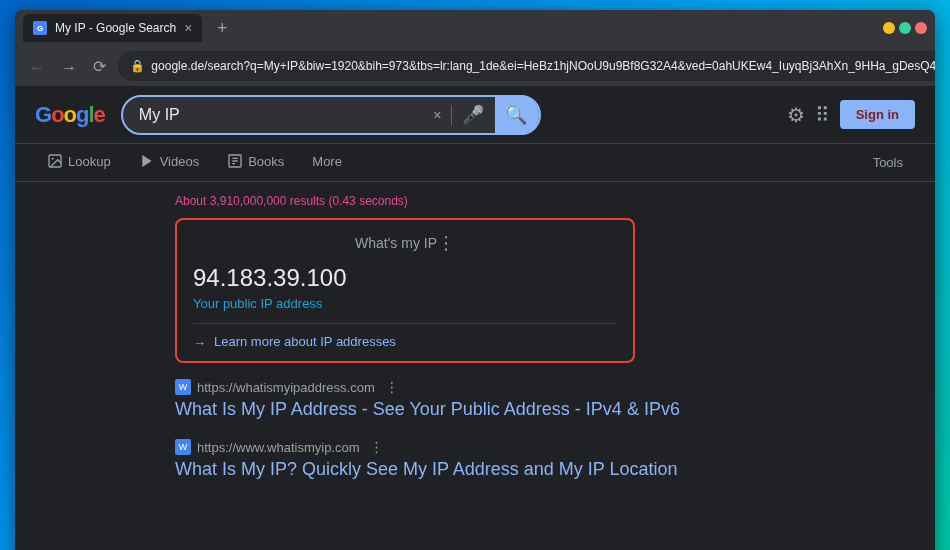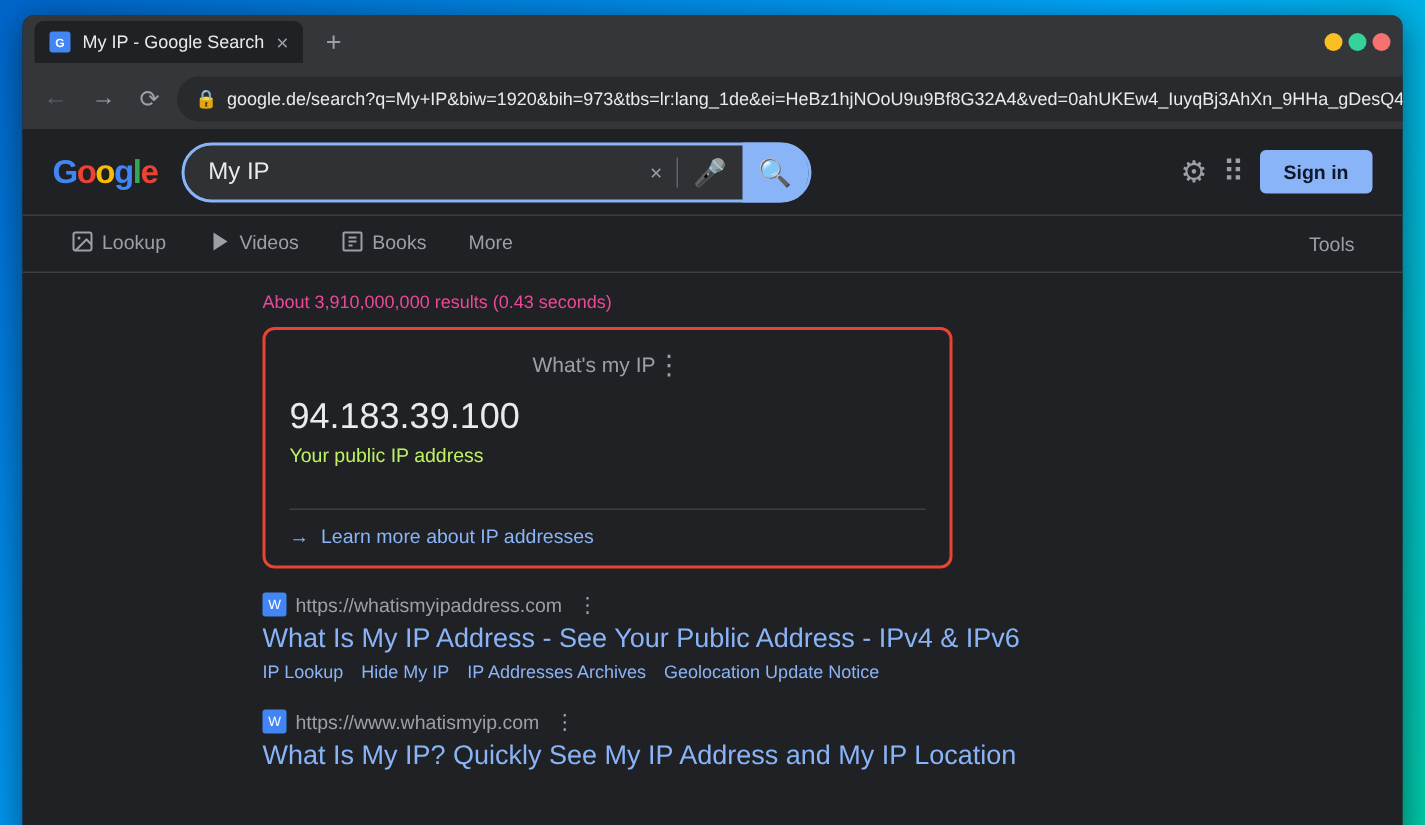--- a/index.html
+++ b/index.html
@@ -181,21 +181,21 @@
     .header-spacer { flex: 1; }
     .header-actions {
       display: flex;
       align-items: center;
       gap: 10px;
     }
     .gear-btn { color: #9aa0a6; font-size: 20px; cursor: pointer; }
     .apps-btn { color: #9aa0a6; font-size: 20px; cursor: pointer; }
     .signin-btn {
       background: #8ab4f8;
-      color: #0f172a;
+      color: #7f1d1d;
       border: none;
       border-radius: 4px;
       padding: 7px 16px;
       font-size: 13px;
       font-weight: 600;
       cursor: pointer;
     }
 
     
     .search-tabs {
@@ -266,22 +266,22 @@
     }
     .snippet-more { cursor: pointer; font-size: 18px; color: #9aa0a6; }
     .ip-address {
       font-size: 24px;
       color: #e8eaed;
       font-weight: 400;
       margin-bottom: 4px;
     }
     .ip-label {
       font-size: 13px;
-      color: #bef264;
-      margin-bottom: 28px;
+      color: #0ea5e9;
+      margin-bottom: 12px;
     }
     .snippet-divider {
       height: 1px;
       background: #3c4043;
       margin-bottom: 10px;
     }
     .learn-more {
       display: flex;
       align-items: center;
       gap: 8px;
@@ -441,26 +441,20 @@
         </div>
       </div>
 
       <div class="result-item">
         <div class="result-url-line">
           <div class="result-favicon">W</div>
           <span class="result-domain">https://whatismyipaddress.com</span>
           <span class="result-more">⋮</span>
         </div>
         <div class="result-title">What Is My IP Address - See Your Public Address - IPv4 &amp; IPv6</div>
-        <div class="result-links">
-          <span class="result-link">IP Lookup</span>
-          <span class="result-link">Hide My IP</span>
-          <span class="result-link">IP Addresses Archives</span>
-          <span class="result-link">Geolocation Update Notice</span>
-        </div>
       </div>
 
       <div class="result-item">
         <div class="result-url-line">
           <div class="result-favicon">W</div>
           <span class="result-domain">https://www.whatismyip.com</span>
           <span class="result-more">⋮</span>
         </div>
         <div class="result-title">What Is My IP? Quickly See My IP Address and My IP Location</div>
 

